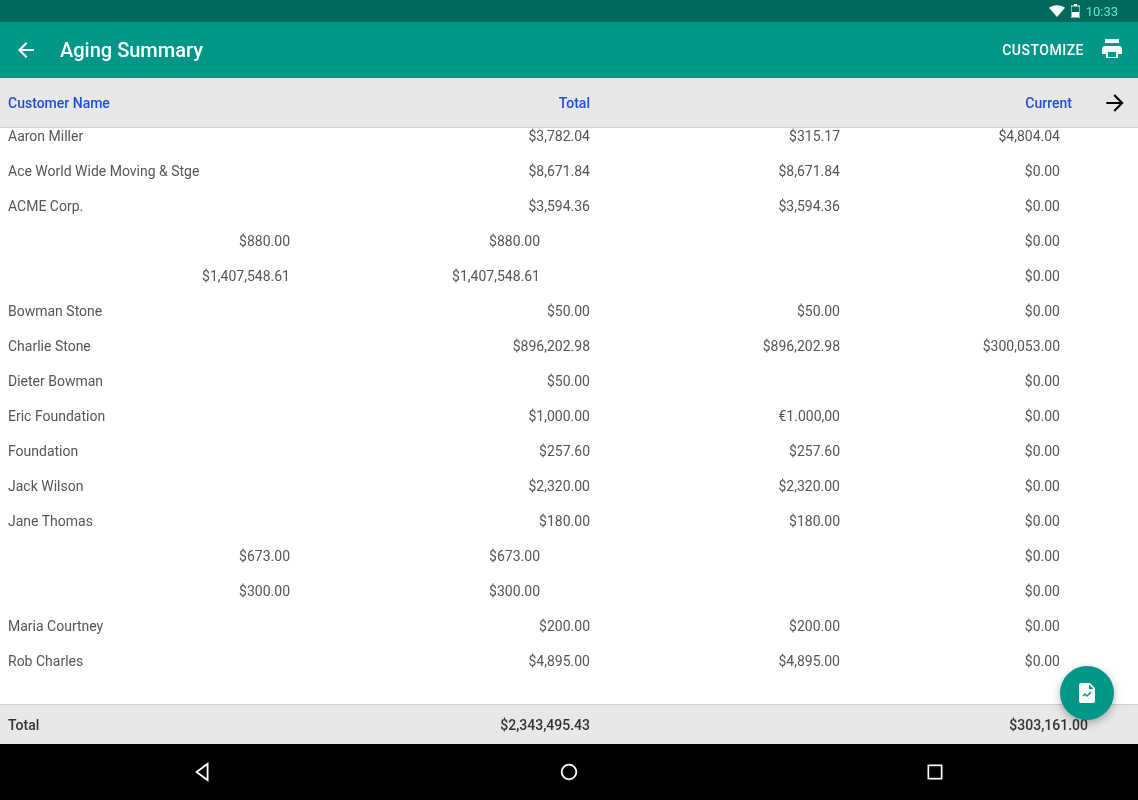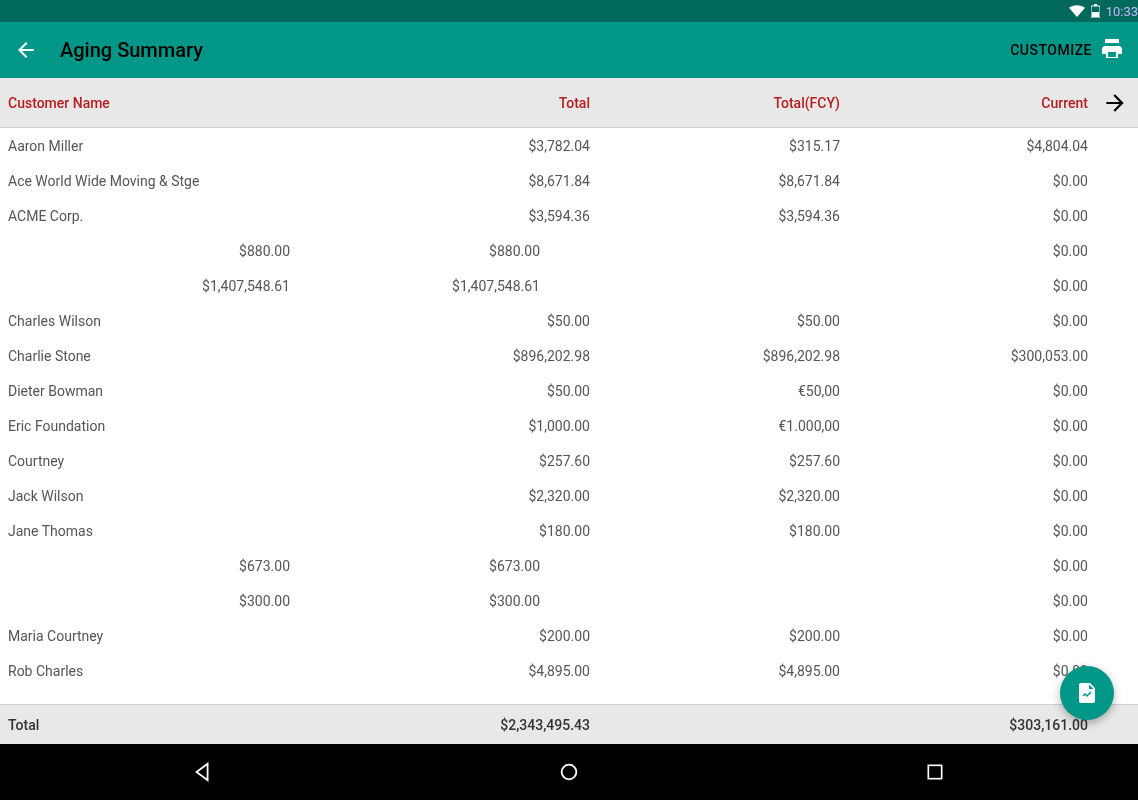--- a/index.html
+++ b/index.html
@@ -10,79 +10,78 @@
     height: 800px;
     overflow: hidden;
     position: relative;
   }
   .status-bar {
     height: 22px;
     background: #00695c;
     display: flex;
     justify-content: flex-end;
     align-items: center;
-    padding: 0 0;
-    color: #c4b5fd;
+    padding: 0 20px;
+    color: #5eead4;
     font-size: 13px;
     gap: 6px;
   }
   .status-bar svg { display:block; }
   .app-bar {
     height: 56px;
     background: #009688;
     display: flex;
     align-items: center;
     padding: 0 14px;
-    color: #000000;
+    color: #ffffff;
   }
   .app-bar .back { cursor: pointer; display:flex; align-items:center; }
   .app-bar .title {
     font-size: 20px;
     font-weight: 500;
     margin-left: 22px;
     flex: 1;
   }
   .app-bar .customize {
     font-size: 14px;
     font-weight: 500;
     letter-spacing: 0.5px;
-    margin-right: 8px;
+    margin-right: 16px;
     cursor: pointer;
   }
   .app-bar .print { cursor: pointer; display:flex; }
   .table-wrap {
     background: #fff;
     height: 666px;
     display: flex;
     flex-direction: column;
     position: relative;
   }
   .thead {
     height: 50px;
     background: #e8e8e8;
     display: flex;
     align-items: center;
     font-size: 14px;
     font-weight: 500;
-    color: #b91c1c;
+    color: #1d4ed8;
     border-bottom: 1px solid #d0d0d0;
-    padding-right: 50px;
+    padding-right: 66px;
     position: relative;
   }
   .tbody {
     flex: 1;
     overflow: hidden;
     color: #555;
     font-size: 14px;
   }
   .row {
     height: 35px;
     display: flex;
-    align-items: center;
-    padding-right: 50px;
+    padding-right: 78px;
   }
   .col-name { width: 300px; padding-left: 8px; text-align:left; }
   .col-total { width: 290px; text-align: right; }
   .col-fcy { width: 250px; text-align: right; }
   .col-current { flex:1; text-align: right; }
   .tfoot {
     position:absolute;
     left:0; right:0; bottom:0;
     height: 40px;
     background: #e8e8e8;
@@ -155,21 +154,20 @@
     <svg width="24" height="24" viewBox="0 0 24 24" fill="#fff">
         <path d="M19 8H5c-1.66 0-3 1.34-3 3v5h4v4h12v-4h4v-5c0-1.66-1.34-3-3-3zm-3 11H8v-5h8v5zm3-14H5V1h14v4z"></path>
       </svg>
   </span>
 </div>
 
 <div class="table-wrap">
   <div class="thead">
     <div class="col-name">Customer Name</div>
     <div class="col-total">Total</div>
-    <div class="col-fcy">Total(FCY)</div>
     <div class="col-current">Current</div>
     <span class="scroll-icon">
       <svg width="26" height="26" viewBox="0 0 24 24" fill="#000">
           <path d="M4 11h12.17l-5.59-5.59L12 4l8 8-8 8-1.41-1.41L16.17 13H4z"></path>
         </svg>
     </span>
   </div>
 
   <div class="tbody" id="tbody">
       <div class="row">
@@ -194,45 +192,44 @@
         <div class="col-total">$880.00</div>
         <div class="col-fcy">$880.00</div>
         <div class="col-current">$0.00</div>
       </div>
       <div class="row">
         <div class="col-total">$1,407,548.61</div>
         <div class="col-fcy">$1,407,548.61</div>
         <div class="col-current">$0.00</div>
       </div>
       <div class="row">
-        <div class="col-name">Charles Wilson</div>
+        <div class="col-name">Bowman Stone</div>
         <div class="col-total">$50.00</div>
         <div class="col-fcy">$50.00</div>
         <div class="col-current">$0.00</div>
       </div>
       <div class="row">
         <div class="col-name">Charlie Stone</div>
         <div class="col-total">$896,202.98</div>
         <div class="col-fcy">$896,202.98</div>
         <div class="col-current">$300,053.00</div>
       </div>
       <div class="row">
         <div class="col-name">Dieter Bowman</div>
         <div class="col-total">$50.00</div>
-        <div class="col-fcy">€50,00</div>
         <div class="col-current">$0.00</div>
       </div>
       <div class="row">
         <div class="col-name">Eric Foundation</div>
         <div class="col-total">$1,000.00</div>
         <div class="col-fcy">€1.000,00</div>
         <div class="col-current">$0.00</div>
       </div>
       <div class="row">
-        <div class="col-name">Courtney</div>
+        <div class="col-name">Foundation</div>
         <div class="col-total">$257.60</div>
         <div class="col-fcy">$257.60</div>
         <div class="col-current">$0.00</div>
       </div>
       <div class="row">
         <div class="col-name">Jack Wilson</div>
         <div class="col-total">$2,320.00</div>
         <div class="col-fcy">$2,320.00</div>
         <div class="col-current">$0.00</div>
       </div>

